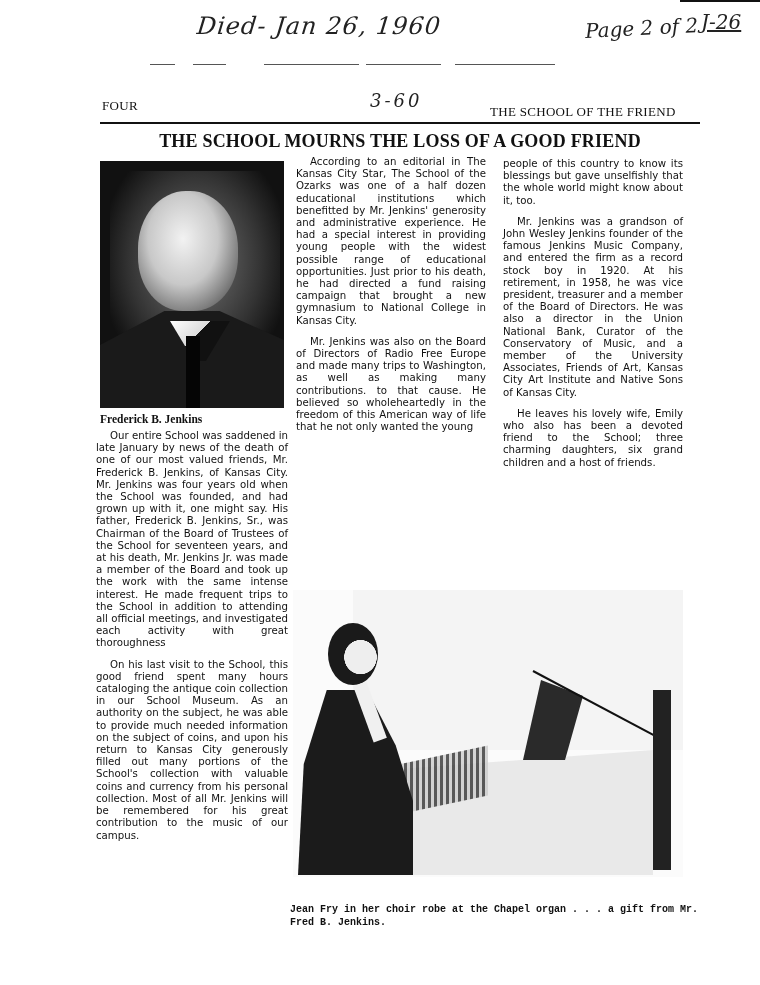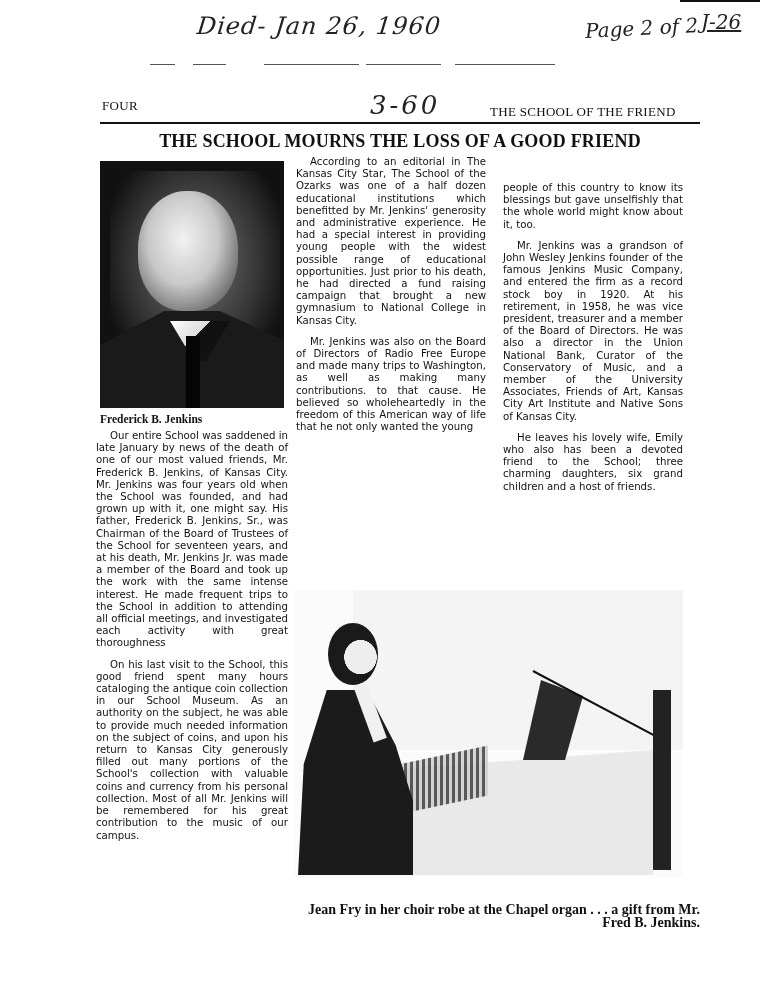--- a/index.html
+++ b/index.html
@@ -5,60 +5,60 @@
   html, body { margin: 0; padding: 0; background: #ffffff; }
   body { width: 760px; height: 985px; position: relative; overflow: hidden;
          font-family: "DejaVu Sans", sans-serif; color: #111; }
   .abs { position: absolute; }
   .hand { font-family: "DejaVu Serif", serif; font-style: italic; font-weight: normal; color: #222; }
   .topbar { left: 680px; top: 0; width: 80px; height: 2px; background: #111; }
   .hw-died { left: 197px; top: 12px; font-size: 24px; letter-spacing: 1px; transform: skewX(-6deg); }
   .hw-page { left: 585px; top: 16px; font-size: 20px; transform: rotate(-3deg); }
   .hw-ref { left: 701px; top: 10px; font-size: 20px; text-decoration: underline; font-style: italic; }
   .dash { height: 1px; background: #555; }
-  .hw-date { left: 370px; top: 90px; font-size: 26px; letter-spacing: 3px; }
+  .hw-date { left: 370px; top: 90px; font-size: 18px; letter-spacing: 3px; }
   .hdr { font-family: "Liberation Serif", serif; font-size: 13px; letter-spacing: 0.3px; }
   .hdr-left { left: 102px; top: 98px; }
   .hdr-right { left: 490px; top: 104px; }
   .rule { left: 100px; top: 122px; width: 600px; height: 2px; background: #111; }
   .title { left: 100px; top: 131px; width: 600px; text-align: center;
            font-family: "Liberation Serif", serif; font-weight: bold; font-size: 18px; letter-spacing: 0.2px; }
   .photo1 { left: 100px; top: 161px; width: 184px; height: 247px; background: #111; overflow: hidden; }
   .photo1 .face { position: absolute; left: 38px; top: 30px; width: 100px; height: 120px; border-radius: 48% 48% 45% 45%;
                   background: radial-gradient(ellipse at 45% 40%, #f2f2f2 0%, #c8c8c8 45%, #6a6a6a 80%, #222 100%); }
   .photo1 .glow { position: absolute; left: 10px; top: 10px; width: 170px; height: 200px;
                   background: radial-gradient(ellipse at 50% 45%, #777 0%, #333 55%, #111 80%); }
   .photo1 .collar { position: absolute; left: 70px; top: 160px; width: 60px; height: 40px;
                     background: linear-gradient(135deg, #fff 0%, #ddd 40%, #111 41%); clip-path: polygon(0 0,100% 0,60% 100%,40% 100%); }
   .photo1 .coat { position: absolute; left: 0; top: 150px; width: 184px; height: 97px; background: #1a1a1a;
                   clip-path: polygon(0 35%, 35% 0, 65% 0, 100% 30%, 100% 100%, 0 100%); }
   .photo1 .tie { position: absolute; left: 86px; top: 175px; width: 14px; height: 72px; background: #050505; }
   .cap1 { left: 100px; top: 413px; width: 184px; font-family: "Liberation Serif", serif; font-weight: bold; font-size: 11.5px; }
   .col { font-family: "DejaVu Sans", sans-serif; font-size: 10.2px; line-height: 12.2px; text-align: justify; }
   .col p { margin: 0 0 9px 0; text-indent: 14px; }
-  .col p.noindent { text-indent: 0; margin-top: 24px; }
+  .col p.noindent { text-indent: 0; }
   .c1 { left: 96px; top: 430px; width: 192px; }
   .c2 { left: 296px; top: 156px; width: 190px; }
   .c3 { left: 503px; top: 158px; width: 180px; }
   .photo2 { left: 293px; top: 590px; width: 390px; height: 287px; background: #fbfbfb; overflow: hidden; }
   .photo2 .wall { position: absolute; left: 60px; top: 0; width: 330px; height: 160px; background: #f4f4f4; }
   .photo2 .person { position: absolute; left: 5px; top: 100px; width: 115px; height: 185px; background: #1b1b1b;
                     clip-path: polygon(25% 0, 60% 0, 85% 30%, 100% 60%, 100% 100%, 0 100%, 5% 40%); }
   .photo2 .head { position: absolute; left: 35px; top: 33px; width: 50px; height: 62px; border-radius: 50%;
                   background: radial-gradient(ellipse at 65% 55%, #eee 0 35%, #1a1a1a 36%); }
   .photo2 .stole { position: absolute; left: 70px; top: 92px; width: 14px; height: 60px; background: #f0f0f0; transform: rotate(-20deg); }
   .photo2 .console { position: absolute; left: 110px; top: 160px; width: 250px; height: 125px; background: #e9e9e9;
                      clip-path: polygon(0 15%, 100% 0, 100% 100%, 0 100%); }
   .photo2 .keys { position: absolute; left: 105px; top: 165px; width: 90px; height: 50px;
                   background: repeating-linear-gradient(90deg, #333 0 3px, #ccc 3px 6px); transform: skewY(-12deg); opacity: 0.8; }
   .photo2 .music { position: absolute; left: 230px; top: 90px; width: 60px; height: 80px; background: #2a2a2a;
                    clip-path: polygon(30% 0, 100% 20%, 70% 100%, 0 100%); }
   .photo2 .pillar { position: absolute; left: 360px; top: 100px; width: 18px; height: 180px; background: #222; }
   .photo2 .lamp { position: absolute; left: 240px; top: 80px; width: 150px; height: 2px; background: #111; transform: rotate(28deg); transform-origin: left; }
-  .cap2 { left: 290px; top: 903px; width: 410px; text-align: right; font-family: Liberation Serif, serif; font-weight: bold; font-size: 14px; line-height: 13px; }
+  .cap2 { left: 290px; top: 903px; width: 410px; text-align: left; font-family: Liberation Mono, monospace; font-weight: bold; font-size: 10px; line-height: 13px; }
 </style>
 </head>
 <body>
 
 <div class="abs topbar"></div>
 
 <div class="abs hand hw-died">Died- Jan 26, 1960</div>
 <div class="abs hand hw-page">Page 2 of 2</div>
 <div class="abs hand hw-ref">J-26</div>
 

